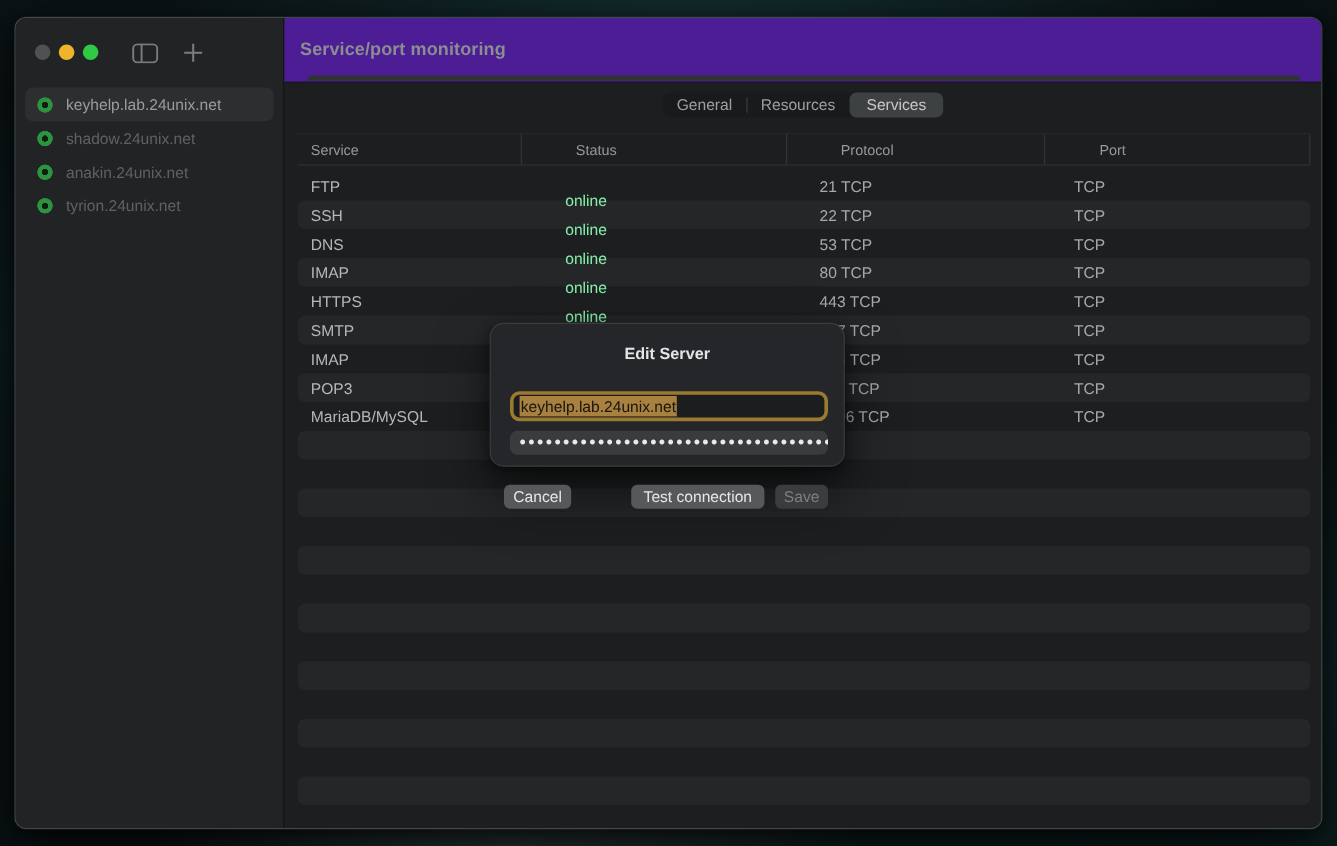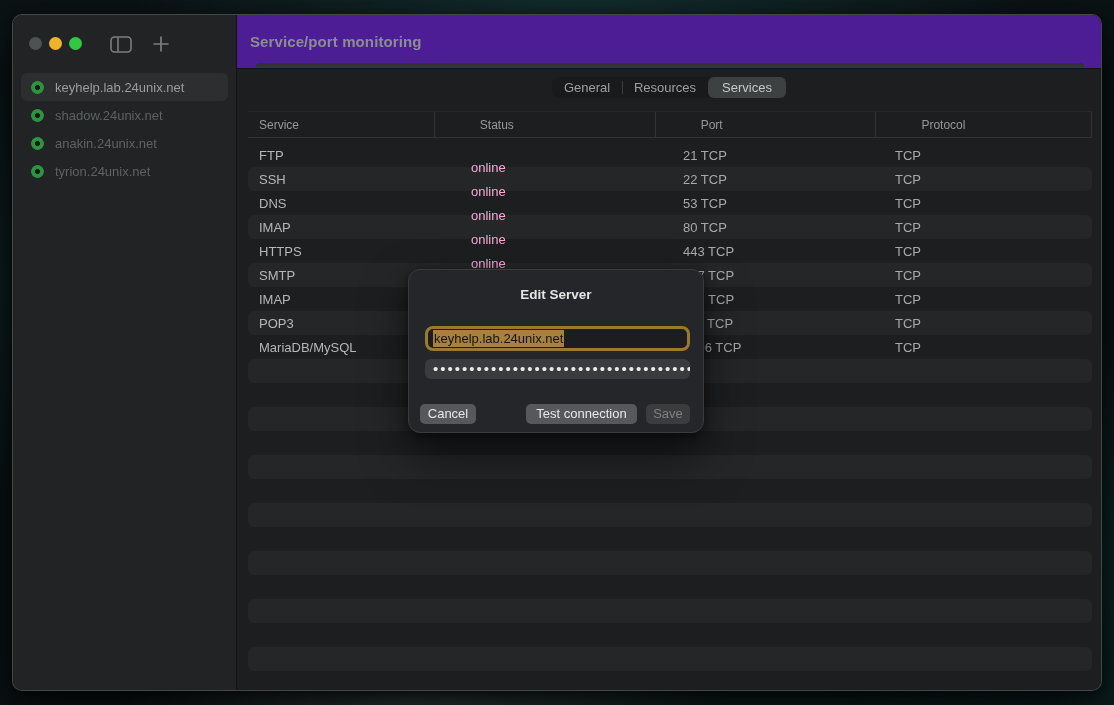--- a/index.html
+++ b/index.html
@@ -80,26 +80,26 @@
     font-size:12px; color:#96999b; padding-left:11px; height:100%;
     display:flex; align-items:center; border-right:1px solid #323435;
   }
   .th:last-of-type { border-right:1px solid #323435; }
   .c1 { width:212px; } .c2 { width:212px; } .c3 { width:212px; } .c4 { width:206px; }
   .tbody { margin-top:5px; }
   .tr { display:flex; height:24px; align-items:center; border-radius:6px; }
   .tr.alt { background:#242628; }
   .td { font-size:13px; padding-left:11px; overflow:hidden; white-space:nowrap; }
   .td.service  { color:#b5b7b9; }
-  .td.status   { color:#f9a8d4;margin-top:24px; }
+  .td.status   { color:#86efac;margin-top:24px; }
   .td.port     { color:#a7aaac; }
   .td.protocol { color:#a7aaac; }
   
   .dialog {
-    position:absolute; left:395px; top:254px; width:296px; height:164px;
+    position:absolute; left:395px; top:254px; width:296px; height:120px;
     background:#242629; border-radius:12px; border:1px solid #3a3c3e;
     box-shadow:0 22px 45px rgba(0,0,0,0.55), 0 2px 10px rgba(0,0,0,0.45);
     z-index:10;
   }
   .dialog-title {
     margin-top:17px; text-align:center; font-size:13.5px; font-weight:bold; color:#e4e5e6;
   }
   .host-field {
     position:absolute; left:16px; right:13px; top:56px; height:25px;
     background:#1c1d1e; border:3px solid #9a7a2f; border-radius:8px;
@@ -180,22 +180,22 @@
           <div class="segment" style="width:70px">General</div>
           <div class="segment sep" style="width:86px">Resources</div>
           <div class="segment active" style="width:78px">Services</div>
         </div>
       </div>
 
       <div class="table">
         <div class="thead">
           <div class="th c1">Service</div>
           <div class="th c2">Status</div>
+          <div class="th c4">Protocol</div>
           <div class="th c3">Port</div>
-          <div class="th c4">Protocol</div>
         </div>
         <div class="tbody">
           <div class="tr">
             <div class="td service c1">FTP</div>
             <div class="td status c2">online</div>
             <div class="td port c3">21 TCP</div>
             <div class="td protocol c4">TCP</div>
           </div>
           <div class="tr alt">
             <div class="td service c1">SSH</div>

